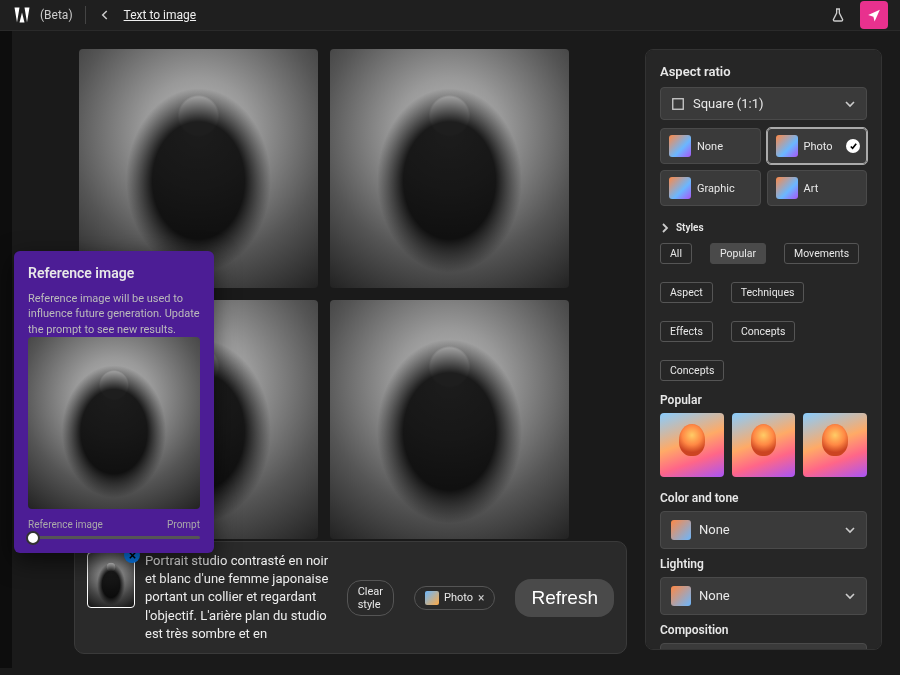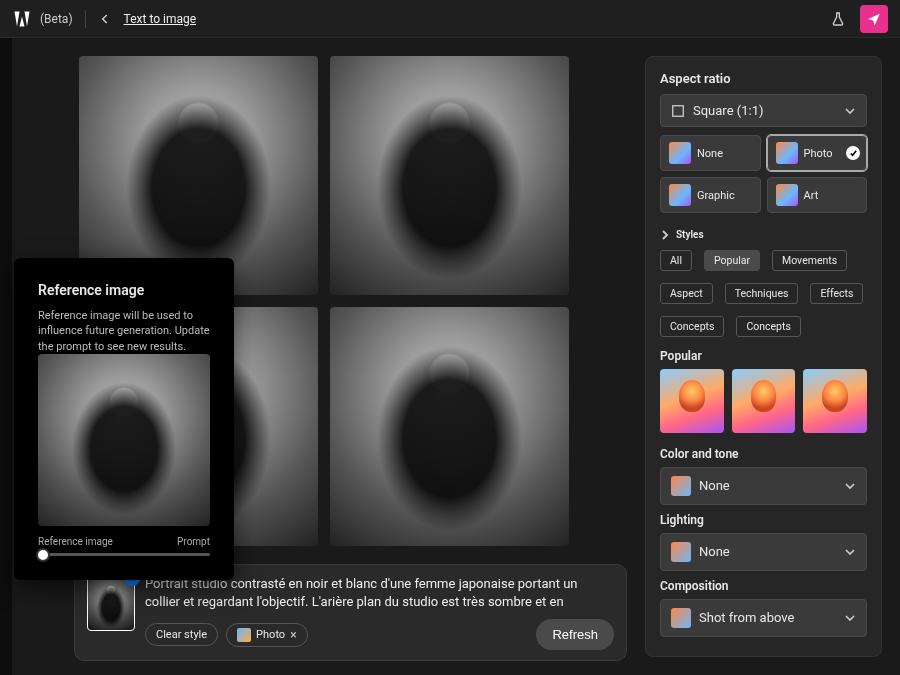--- a/index.html
+++ b/index.html
@@ -8,21 +8,21 @@
   color: #e8e8e8;
   font-family: -apple-system, BlinkMacSystemFont, "Segoe UI", Roboto, sans-serif;
   font-size: 13px;
   width: 900px;
   height: 675px;
   overflow: hidden;
 }
 
 
 .header {
-  height: 38px;
+  height: 31px;
   background: #1f1f1f;
   display: flex;
   align-items: center;
   padding: 0 12px;
   border-bottom: 1px solid #2a2a2a;
 }
 .logo { width: 20px; height: 20px; margin-right: 8px; }
 .beta { color: #ccc; font-size: 12px; margin-right: 12px; }
 .divider-v { width: 1px; height: 18px; background: #444; margin-right: 12px; }
 .back-icon { width: 14px; height: 14px; margin-right: 12px; cursor: pointer; }
@@ -59,24 +59,24 @@
   background:
     radial-gradient(ellipse 55% 70% at 50% 55%, rgba(0,0,0,0.85) 0%, rgba(0,0,0,0.85) 35%, transparent 55%),
     radial-gradient(circle at 50% 28%, #c8c8c8 0%, #c8c8c8 9%, transparent 10%);
 }
 
 
 .popover {
   position: absolute;
   left: 2px;
   top: 220px;
-  width: 220px;
-  background: #000000;
+  width: 200px;
+  background: #4c1d95;
   border-radius: 6px;
-  padding: 24px;
+  padding: 14px;
   box-shadow: 0 8px 24px rgba(0,0,0,0.6);
   z-index: 10;
 }
 .popover-title { font-size: 14px; font-weight: 600; margin-bottom: 10px; }
 .popover-desc { font-size: 11px; color: #bbb; line-height: 1.4; }
 .popover-img {
   width: 100%;
   aspect-ratio: 1/1;
   background: radial-gradient(circle at 50% 35%, #bbb 0%, #999 28%, #555 65%, #222 100%);
   border-radius: 4px;
@@ -127,43 +127,43 @@
   inset: 0;
   background:
     radial-gradient(ellipse 55% 70% at 50% 58%, rgba(0,0,0,0.85) 0%, rgba(0,0,0,0.85) 35%, transparent 55%),
     radial-gradient(circle at 50% 26%, #c8c8c8 0%, #c8c8c8 9%, transparent 10%);
 }
 .thumb-close {
   position: absolute; top: -6px; right: -6px;
   width: 16px; height: 16px; border-radius: 50%;
   background: #0a84ff; display: flex; align-items: center; justify-content: center;
 }
-.prompt-body { flex: 1; display: flex; flex-direction: column; gap: 8px; }
+.prompt-body { flex: 1; display: flex; flex-direction: row; gap: 8px; }
 .prompt-text { font-size: 13px; line-height: 1.4; color: #eee; }
-.prompt-actions { display: flex; align-items: center; gap: 8px; }
+.prompt-actions { display: flex; align-items: center; gap: 20px; }
 .pill {
   border: 1px solid #555;
   border-radius: 14px;
   padding: 4px 10px;
   font-size: 11px;
   display: inline-flex;
   align-items: center;
   gap: 5px;
   cursor: pointer;
 }
 .pill-icon { width: 14px; height: 14px; border-radius: 2px; background: linear-gradient(135deg,#6ab7ff,#ffaa44); }
 .pill-x { font-size: 12px; color: #ccc; }
 .refresh-btn {
   margin-left: auto;
   background: #4a4a4a;
   border: none;
   color: #fff;
   padding: 8px 16px;
   border-radius: 16px;
-  font-size: 13px;
+  font-size: 19px;
   cursor: pointer;
 }
 
 
 .panel {
   background: #262626;
   border: 1px solid #333;
   border-radius: 8px;
   padding: 14px;
   height: 100%;
@@ -201,21 +201,21 @@
 }
 .type-btn.selected { border-color: #aaa; outline: 1px solid #aaa; }
 .type-thumb { width: 22px; height: 22px; border-radius: 3px; background: linear-gradient(135deg,#ff8844,#6ab7ff 60%,#a855f7); }
 .check-badge {
   position: absolute; right: 6px; top: 50%; transform: translateY(-50%);
   width: 14px; height: 14px; border-radius: 50%; background: #fff;
   display: flex; align-items: center; justify-content: center;
 }
 
 .styles-header { display: flex; align-items: center; gap: 6px; font-size: 10px; font-weight: 600; margin-bottom: 10px; }
-.chips { display: flex; flex-wrap: wrap; gap: 12px; margin-bottom: 12px; }
+.chips { display: flex; flex-wrap: wrap; gap: 18px; margin-bottom: 12px; }
 .chip {
   border: 1px solid #555;
   border-radius: 3px;
   padding: 3px 9px;
   font-size: 10.5px;
   cursor: pointer;
 }
 .chip.active { background: #4a4a4a; border-color: #4a4a4a; }
 
 .style-row { display: flex; gap: 8px; margin-bottom: 14px; }

